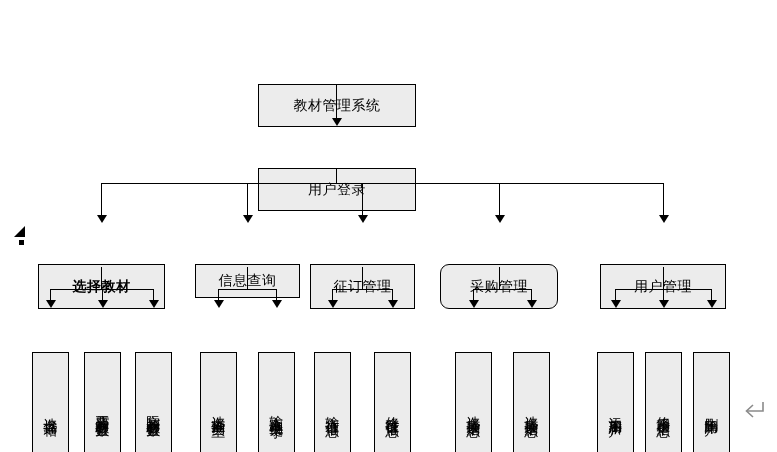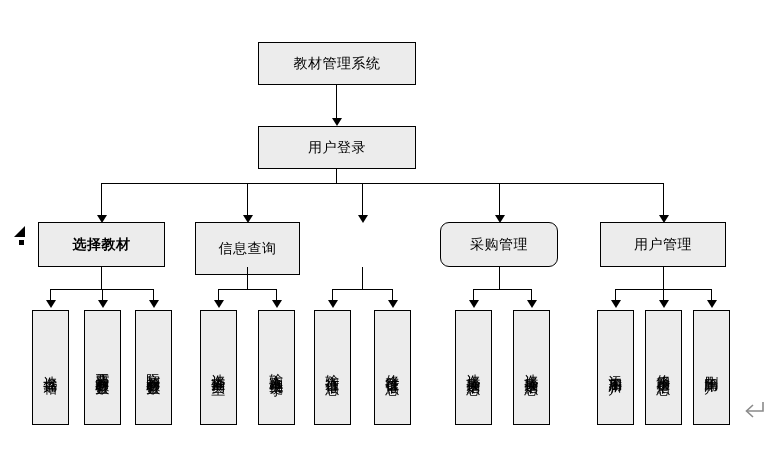--- a/index.html
+++ b/index.html
@@ -22,20 +22,21 @@
   .node {
     position: absolute;
     box-sizing: border-box;
     background: #ececec;
     border: 1px solid #000000;
     display: flex;
     align-items: center;
     justify-content: center;
     color: #000000;
     line-height: 1.05;
+    margin-top: 42px;
   }
   .node.h {
     font-size: 14px;
     letter-spacing: 0.5px;
   }
   .node.v {
     font-size: 14px;
     writing-mode: vertical-rl;
     text-orientation: upright;
     letter-spacing: 1.5px;
@@ -131,24 +132,27 @@
   <div class="vline" style="left:499px; top:183px; height:36px;"></div>
   <div class="arrow" style="left:495px; top:215px;"></div>
 
   <div class="vline" style="left:663px; top:183px; height:36px;"></div>
   <div class="arrow" style="left:659px; top:215px;"></div>
 
   <div class="node h" style="left:38px; top:222px; width:127px; height:45px;font-weight:bold;">
     <span class="label">选择教材</span>
   </div>
 
-  <div class="node h" style="left:195px; top:222px; width:105px; height:53px;">
+  <div class="node h" style="left:195px; top:222px; width:105px; height:34px;font-family:Liberation Mono, monospace;">
     <span class="label">信息查询</span>
   </div>
 
+  <div class="node h" style="left:310px; top:222px; width:105px; height:45px;">
+    <span class="label">征订管理</span>
+  </div>
 
   <div class="node h" style="left:440px; top:222px; width:118px; height:45px;border-radius:9px;">
     <span class="label">采购管理</span>
   </div>
 
   <div class="node h" style="left:600px; top:222px; width:126px; height:45px;text-align:center;">
     <span class="label">用户管理</span>
   </div>
 
   <div class="vline" style="left:101px; top:267px; height:22px;"></div>

